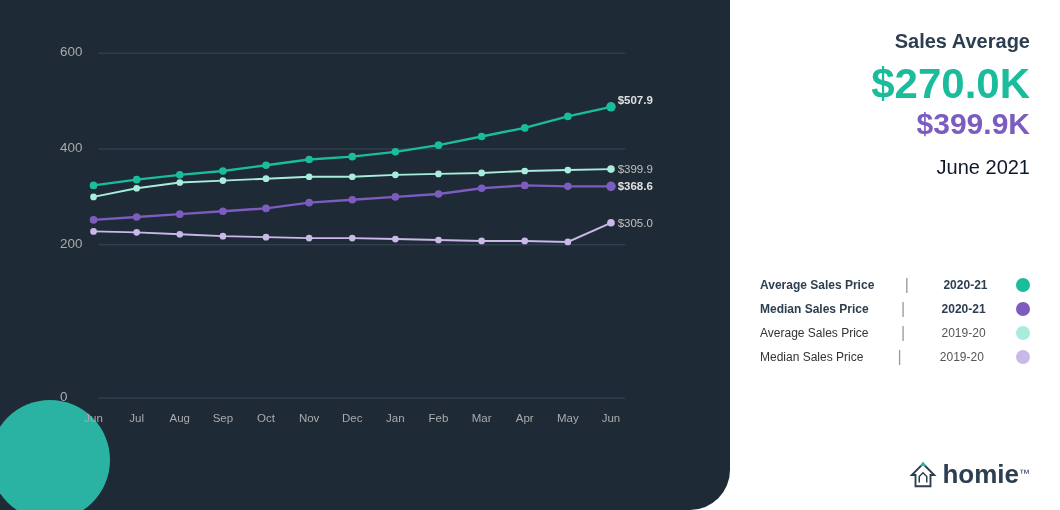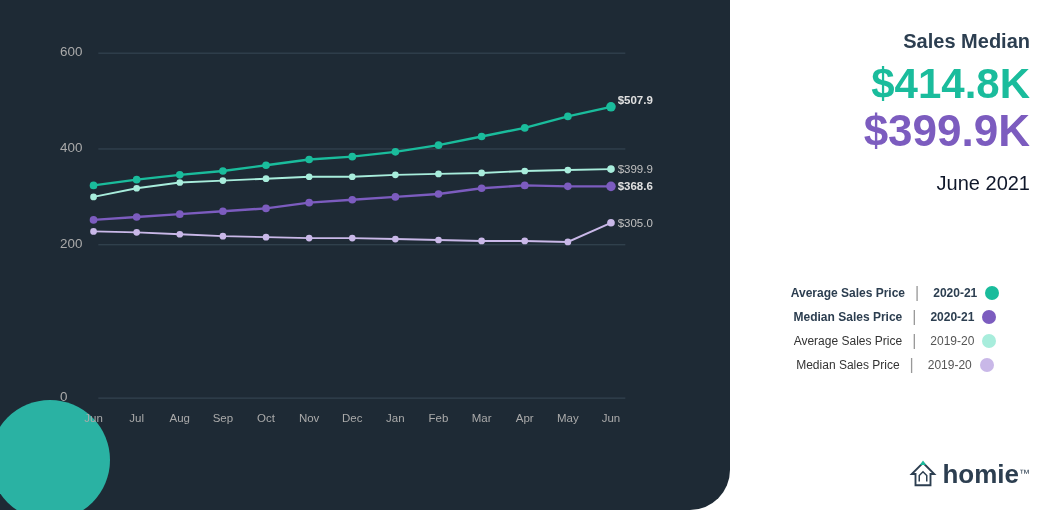--- a/index.html
+++ b/index.html
@@ -65,21 +65,21 @@
       margin-bottom: 8px;
     }
     .price-main-1 {
       font-size: 42px;
       font-weight: 800;
       color: #1abc9c;
       text-align: right;
       line-height: 1.1;
     }
     .price-main-2 {
-      font-size: 44px;
+      font-size: 30px;
       font-weight: 800;
       color: #7c5cbf;
       text-align: right;
       line-height: 1.1;
       margin-bottom: 16px;
     }
     .date-label {
       font-size: 20px;
       color: #0f172a;
       text-align: right;
@@ -88,21 +88,21 @@
     .legend {
       width: 100%;
       display: flex;
       flex-direction: column;
       gap: 6px;
       margin-bottom: 16px;
     }
     .legend-item {
       display: flex;
       align-items: center;
-      justify-content: center;
+      justify-content: space-between;
       gap: 8px;
     }
     .legend-dot {
       width: 14px;
       height: 14px;
       border-radius: 50%;
       flex-shrink: 0;
     }
     .legend-text {
       font-size: 12px;
@@ -228,22 +228,22 @@
       <circle cx="485" cy="211" r="3.5" fill="#c9b8e8"></circle>
       <circle cx="530" cy="212" r="3.5" fill="#c9b8e8"></circle>
       <circle cx="575" cy="192" r="4" fill="#c9b8e8"></circle>
       <text x="582" y="196" fill="#c0c0c0" font-size="12">$305.0</text>
     </svg>
   </div>
 </div>
 
 <div class="right-panel">
   <div class="right-top">
-    <div class="sales-prices-title">Sales Median</div>
-    <div class="price-main-1">$414.8K</div>
+    <div class="sales-prices-title">Sales Average</div>
+    <div class="price-main-1">$270.0K</div>
     <div class="price-main-2">$399.9K</div>
     <div class="date-label">June 2021</div>
   </div>
 
   <div class="legend">
     <div class="legend-item">
       <span class="legend-text bold">Average Sales Price</span>
       <span class="legend-separator">|</span>
       <span class="legend-year" style="font-weight:700;color:#2c3e50;">2020-21</span>
       <div class="legend-dot" style="background:#1abc9c;"></div>

